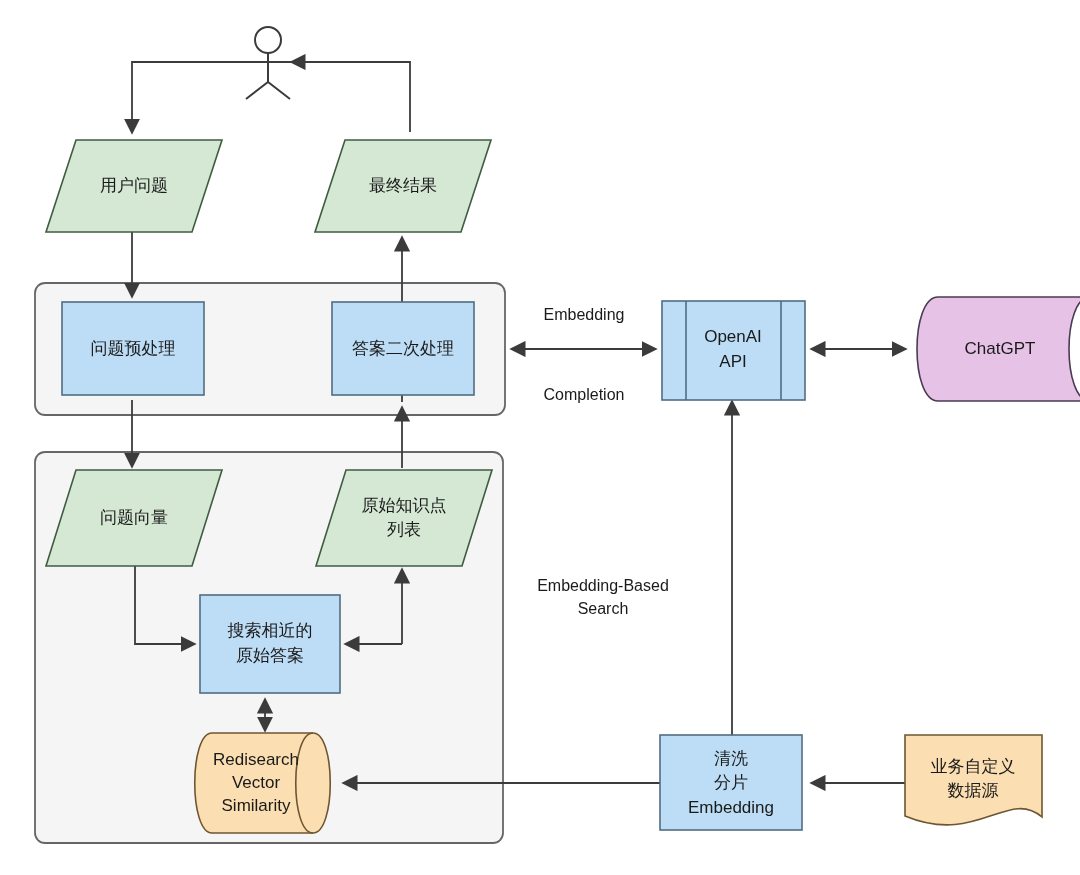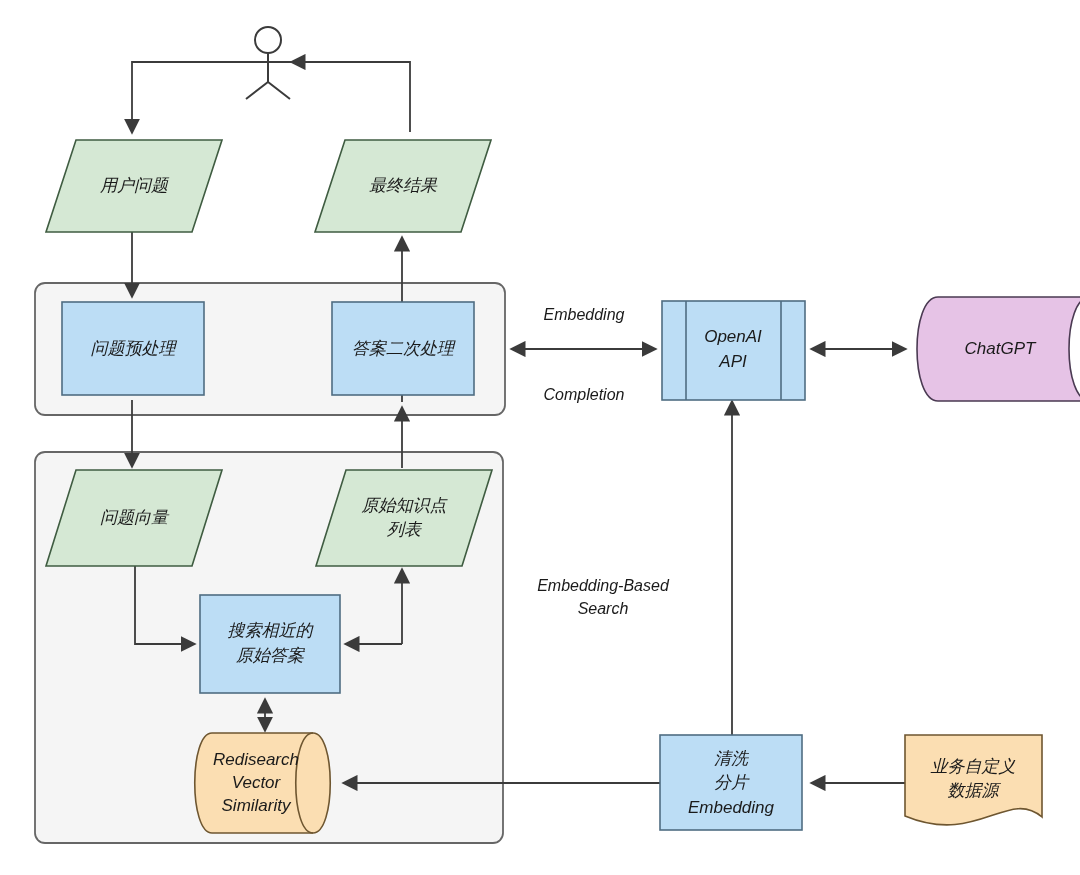--- a/index.html
+++ b/index.html
@@ -10,21 +10,20 @@
   body {
     width: 1080px;
     height: 875px;
     font-family: "Liberation Sans", "DejaVu Sans", sans-serif;
     overflow: hidden;
   }
   #diagram-root {
     position: relative;
     width: 1080px;
     height: 875px;
-    font-style: italic;
   }
   svg#flow {
     display: block;
     width: 1080px;
     height: 875px;
   }
   .shape-label {
     font-family: "Liberation Sans", "DejaVu Sans", sans-serif;
     fill: #1a1a1a;
     text-anchor: middle;

